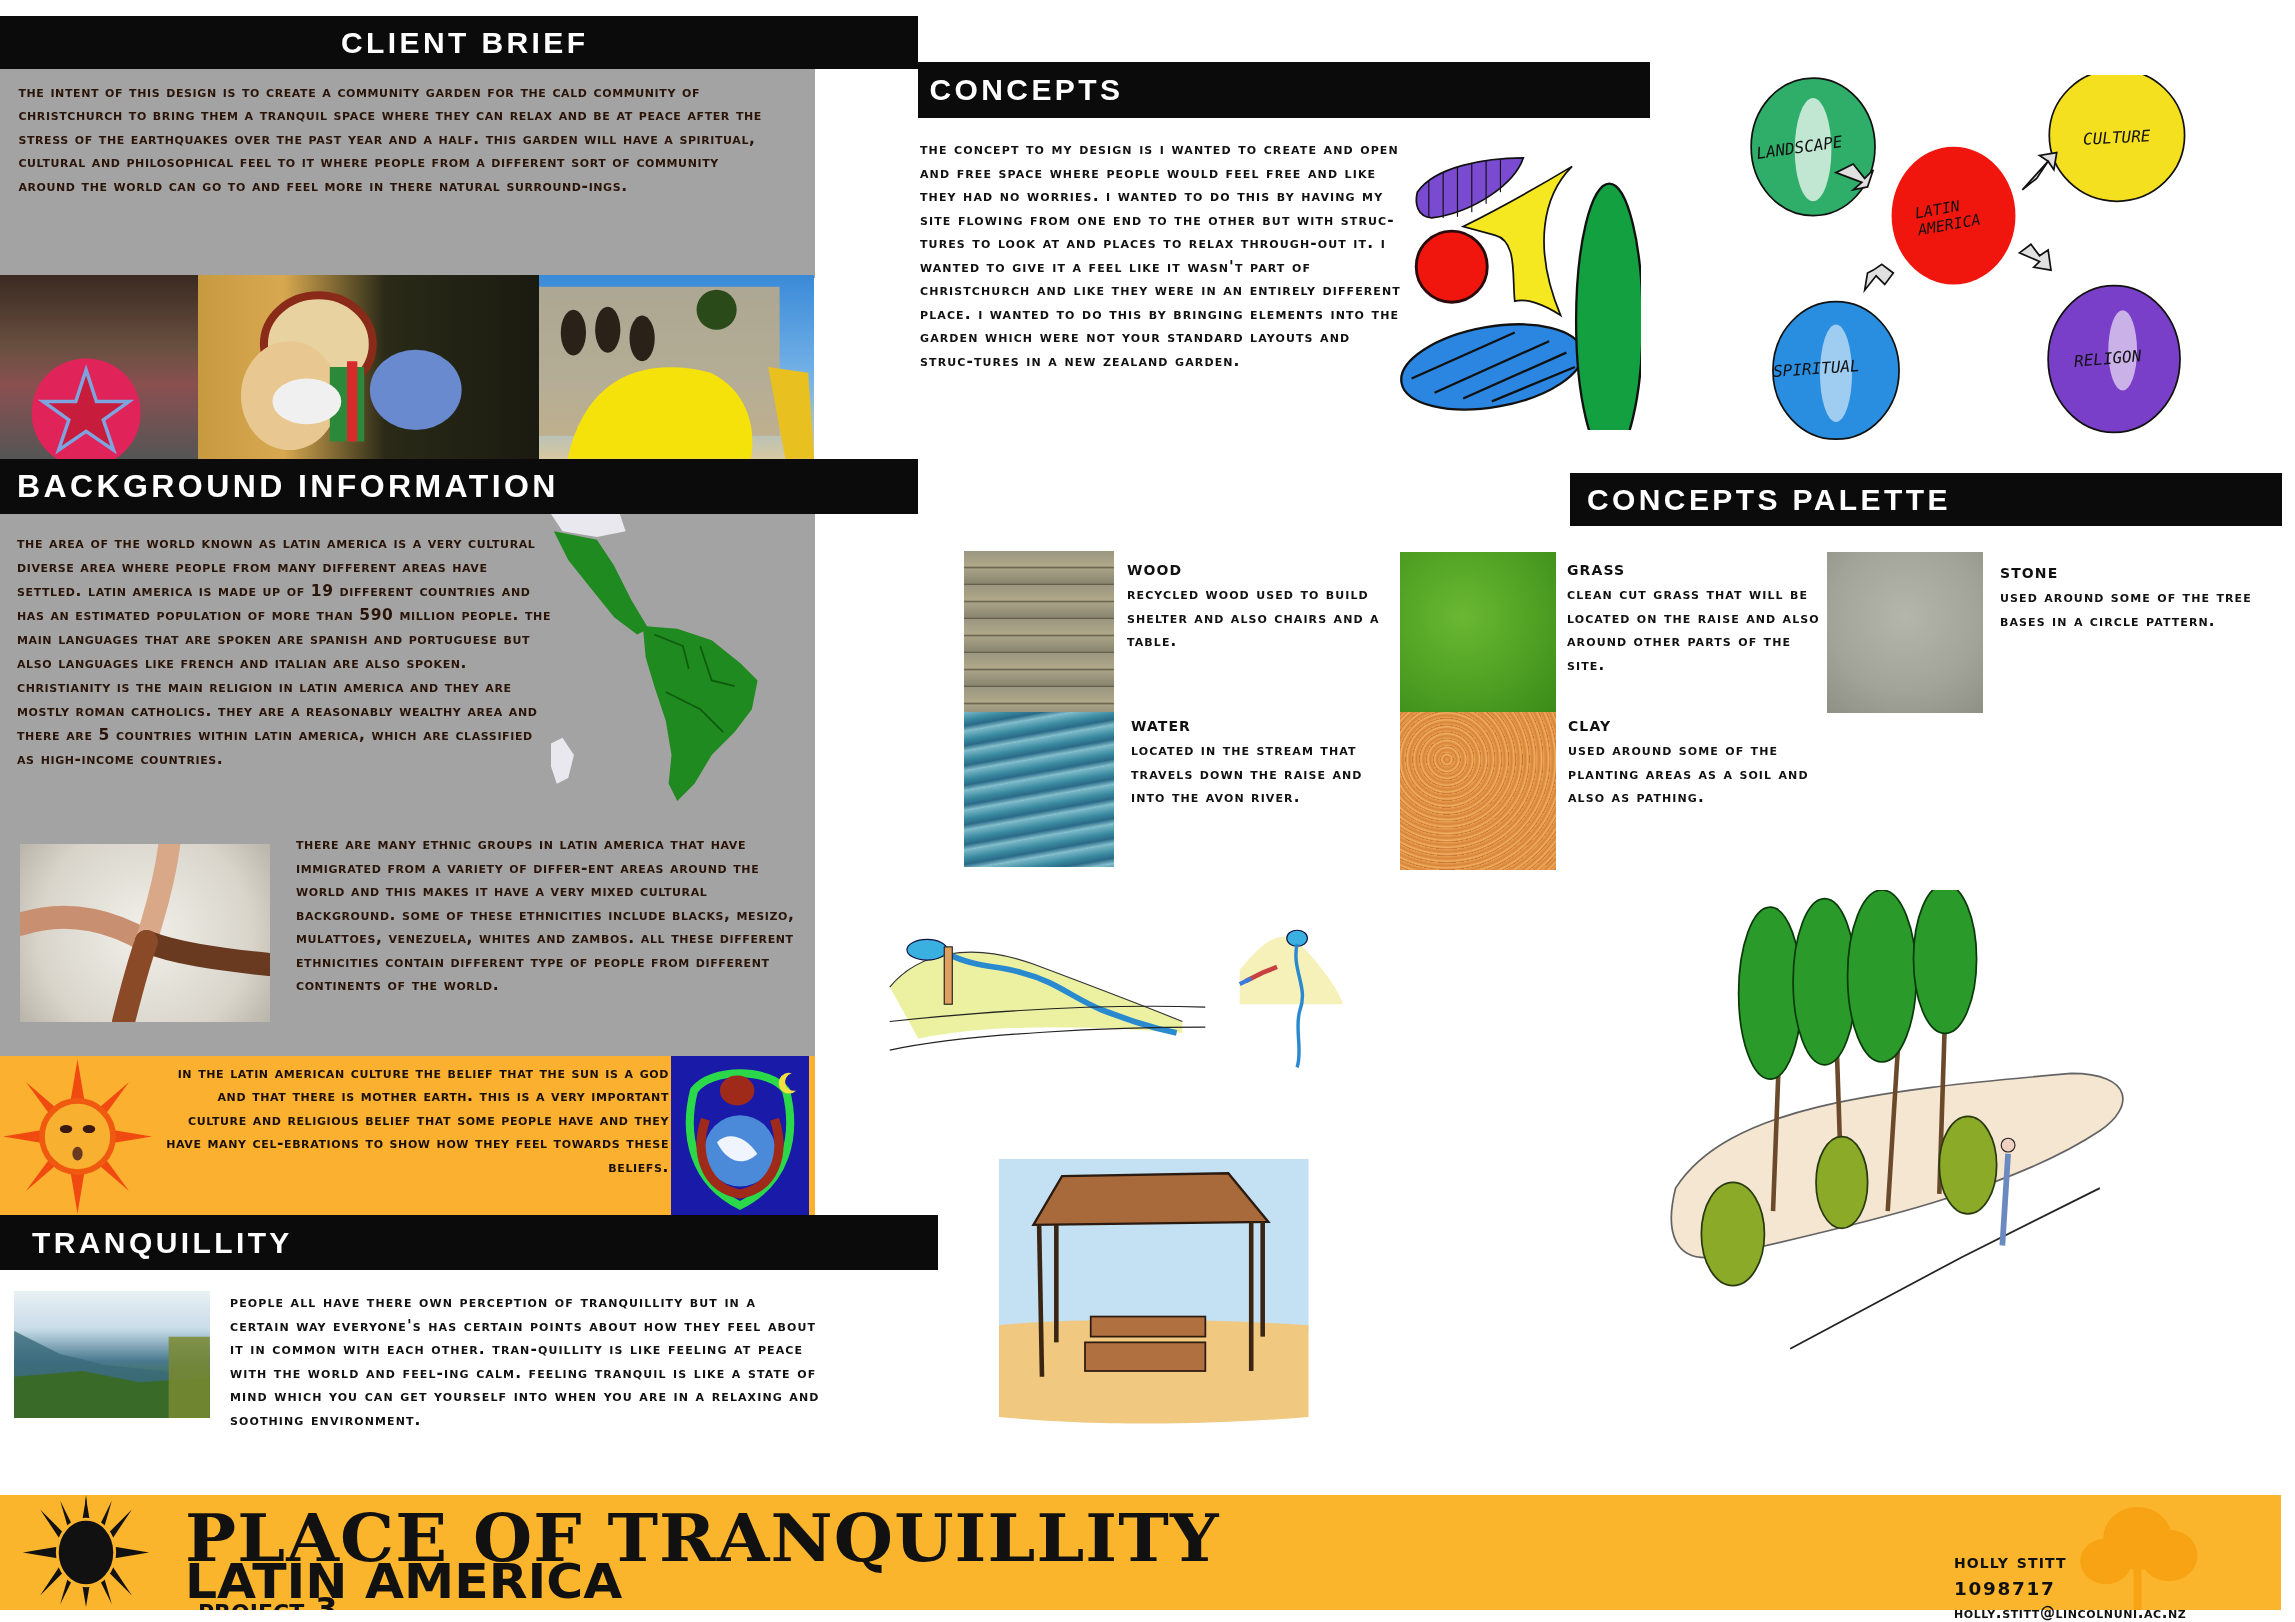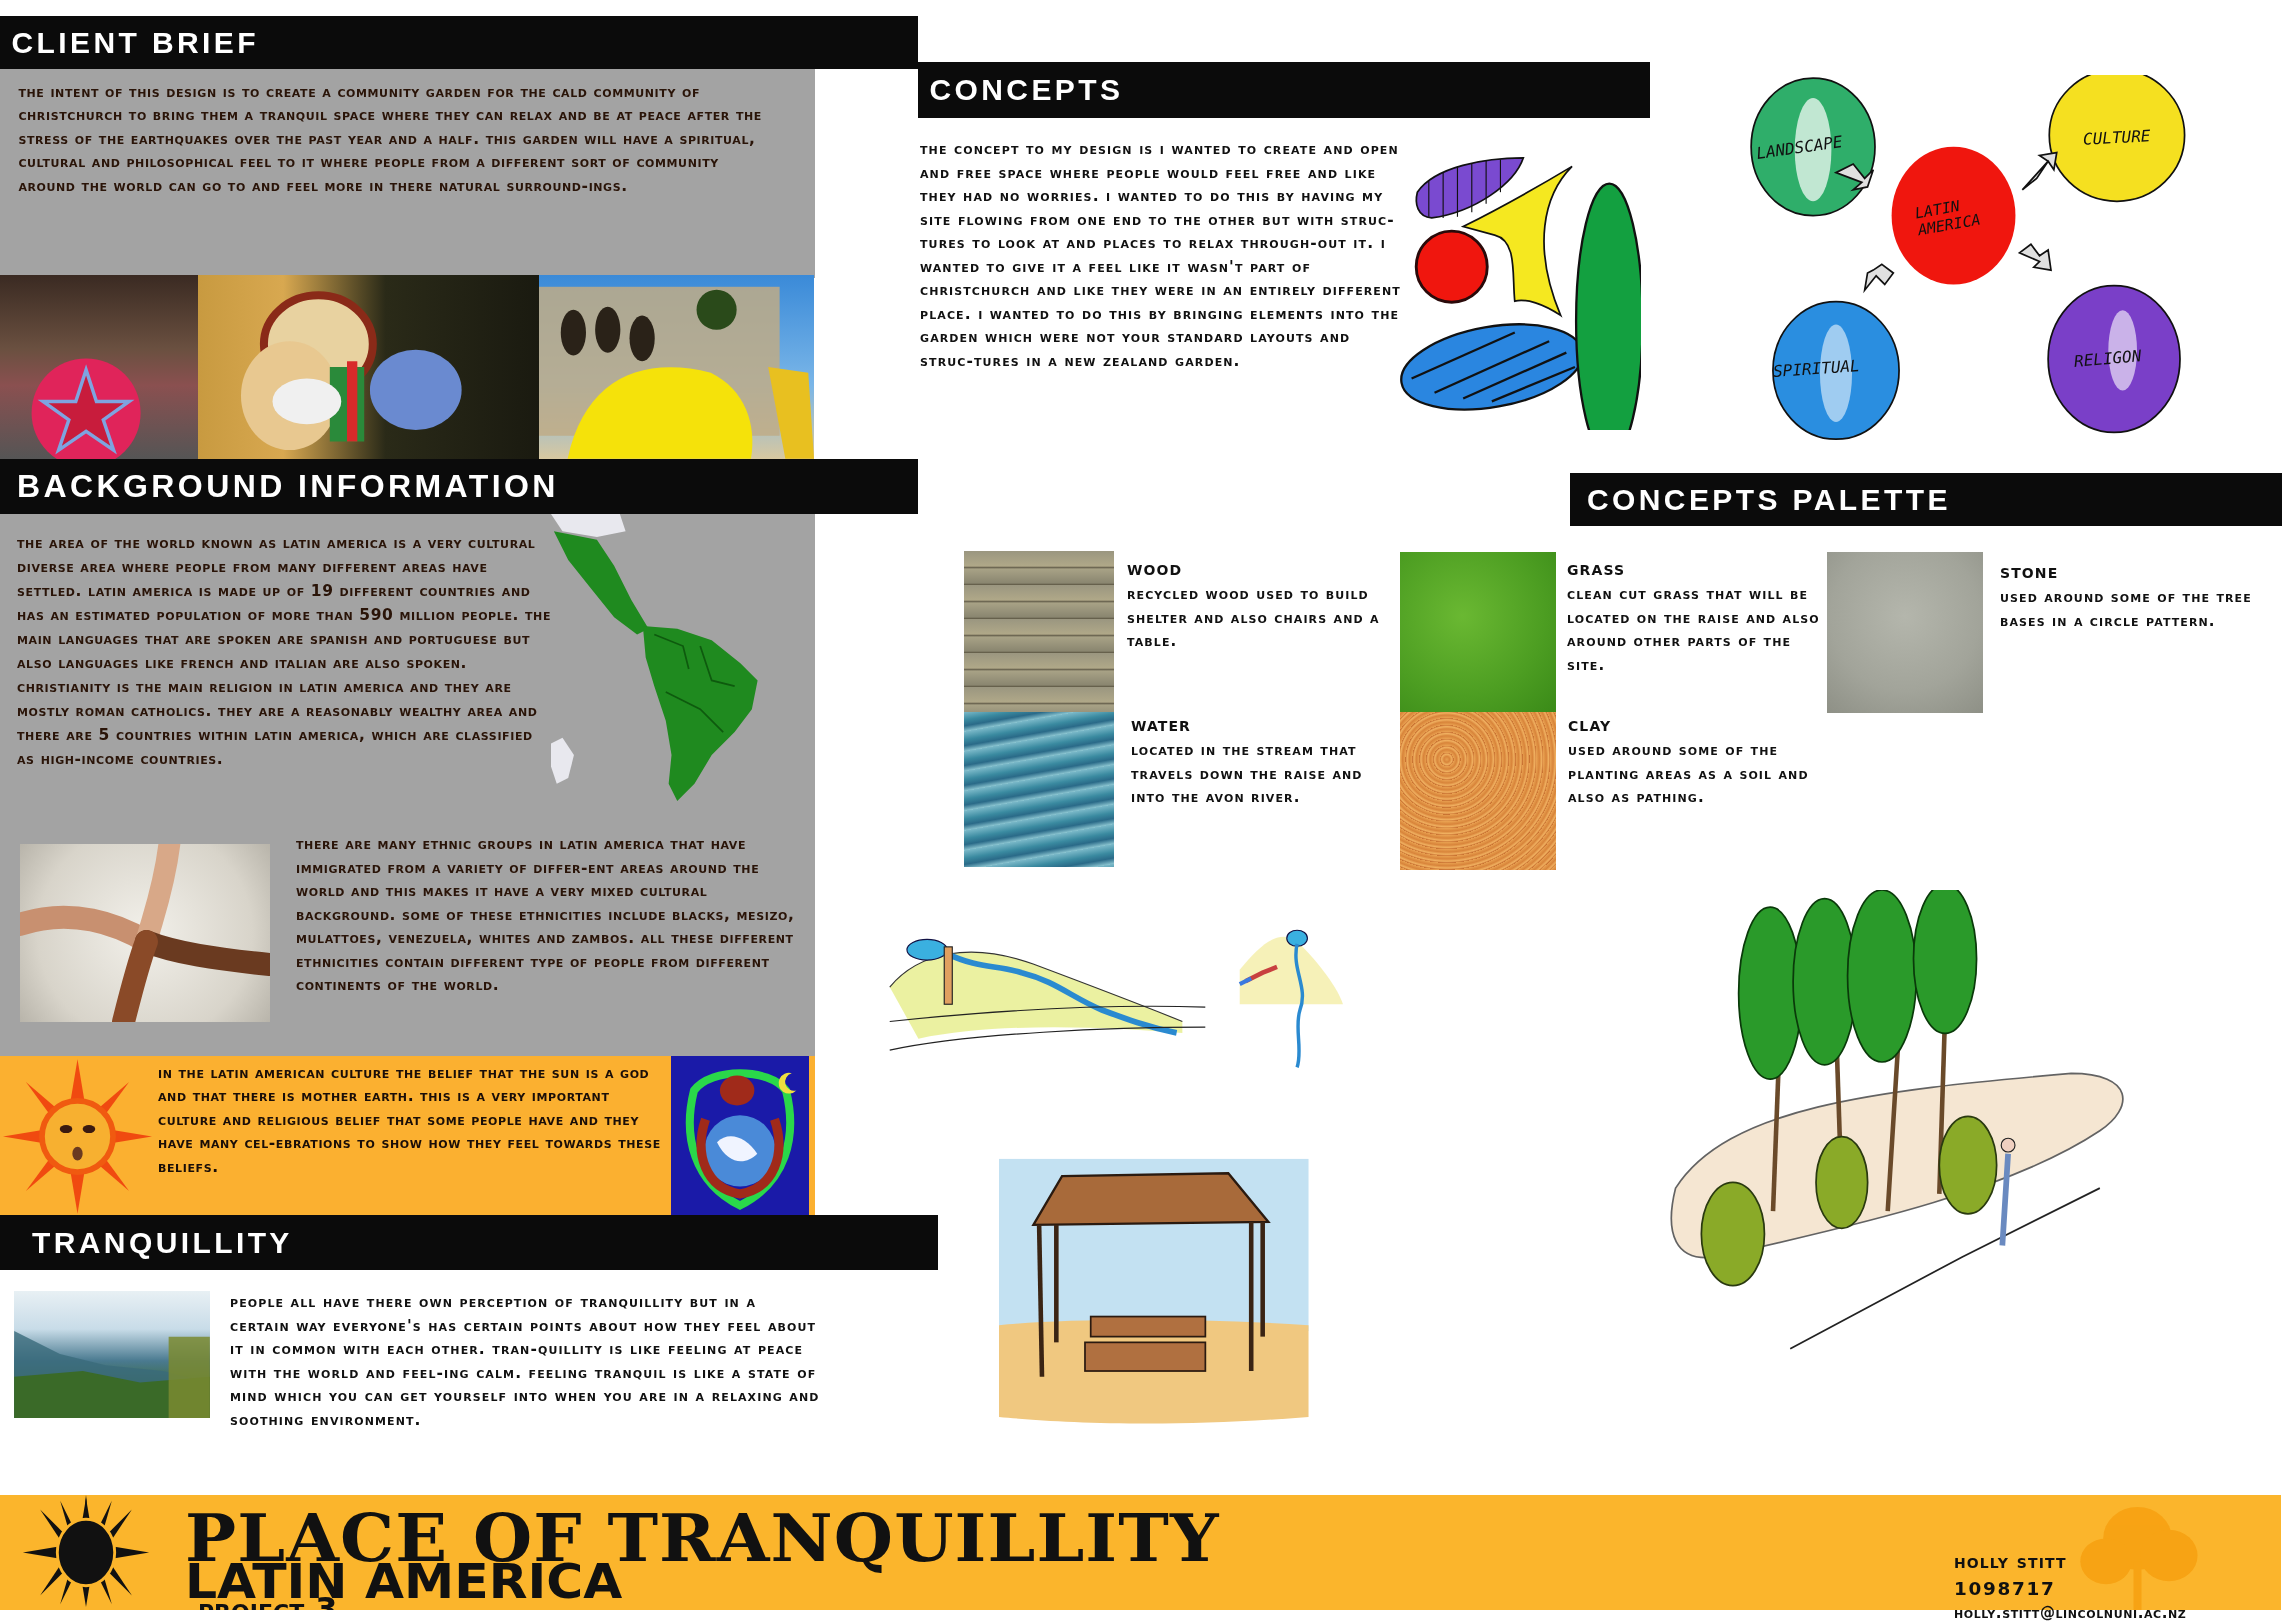--- a/index.html
+++ b/index.html
@@ -15,21 +15,21 @@
   .white-txt { font-family:"DejaVu Sans", sans-serif; font-weight:bold; font-size:15.5px; line-height:23.5px;
                color:#111; letter-spacing:1.1px; }
   .photo { position:absolute; overflow:hidden; }
   .mat-title { font-family:"DejaVu Sans", sans-serif; font-weight:bold; font-size:19.5px; letter-spacing:1.1px; color:#111; }
   .mat-desc { font-family:"DejaVu Sans", sans-serif; font-weight:bold; font-size:15px; line-height:23.5px; letter-spacing:1.1px; color:#111; margin-top:3.4px; }
   .bubble-label { font-family:"DejaVu Sans Mono", monospace; font-size:16px; font-style:italic; color:#111; position:absolute; white-space:nowrap; }
 </style>
 </head>
 <body>
 
-<div class="hdr" style="left:0; top:16px; width:918px; height:53px; padding-left:11.5px; font-size:30px;">
+<div class="hdr" style="left:0; top:16px; width:918px; height:53px; padding-left:11.5px; font-size:30px;justify-content:center;">
   <span>CLIENT BRIEF</span>
 </div>
 <div class="orange" style="left:0; top:69px; width:815px; height:209px;">
   <p class="body-txt sc" style="position:absolute; left:18.4px; top:11.5px; width:746px; margin:0;">The intent of this design is to create a community garden for the CaLD community of Christchurch to bring them a tranquil space where they can relax and be at peace after the stress of the earthquakes over the past year and a half. This garden will have a spiritual, cultural and philosophical feel to it where people from a different sort of community around the world can go to and feel more in there natural surround-ings.</p>
 </div>
 <div class="abs" style="left:0; top:275px; width:815px; height:184px;">
   <div class="photo" style="left:0; top:0; width:198px; height:184px; background:linear-gradient(180deg,#3a2a22 0%,#6a5040 40%,#8a5050 60%,#555 100%);">
     <svg width="198" height="184" viewBox="0 0 345 320">
       <circle cx="150" cy="240" r="95" fill="#e0245a"></circle>
       <polygon points="150,165 168,220 225,220 180,252 198,305 150,272 102,305 120,252 75,220 132,220" fill="#c81c3c" stroke="#7ea4e0" stroke-width="6"></polygon>
@@ -75,21 +75,21 @@
   <div class="photo" style="left:20px; top:330px; width:250px; height:178px; background:radial-gradient(circle at 50% 50%,#f2f0ea 0%,#d8d4ca 70%,#b8b4aa 100%);">
     <svg width="250" height="178" viewBox="0 0 435 310">
       <path d="M0 140 C90 110 170 140 220 170" stroke="#c89070" stroke-width="40" fill="none" stroke-linecap="round"></path>
       <path d="M260 0 C250 80 230 130 220 170" stroke="#d8a888" stroke-width="38" fill="none" stroke-linecap="round"></path>
       <path d="M435 210 C340 200 270 190 220 170" stroke="#6a3a20" stroke-width="40" fill="none" stroke-linecap="round"></path>
       <path d="M180 310 C195 250 205 210 220 170" stroke="#8a4a28" stroke-width="40" fill="none" stroke-linecap="round"></path>
     </svg>
   </div>
   <p class="body-txt sc" style="position:absolute; left:296px; top:319px; width:499px; margin:0;">There are many ethnic groups in Latin America that have immigrated from a variety of differ-ent areas around the world and this makes it have a very mixed cultural background. Some of these ethnicities include Blacks, Mesizo, Mulattoes, Venezuela, Whites and Zambos. All these different ethnicities contain different type of people from different continents of the world.</p>
 </div>
-<div class="abs" style="left:0; top:1056px; width:815px; height:161px; background:#fbb030;">
+<div class="abs" style="left:0; top:1056px; width:815px; height:161px; background:#fbb030;text-align:right;">
   <div class="abs" style="left:2.9px; top:2.9px; width:149px; height:155px;">
     <svg width="149" height="155" viewBox="0 0 260 270">
       <g fill="#f04a10">
         <polygon points="130,0 145,90 115,90"></polygon>
           <polygon points="130,270 145,180 115,180"></polygon>
         <polygon points="0,135 90,120 90,150"></polygon>
           <polygon points="260,135 170,120 170,150"></polygon>
         <polygon points="40,40 110,100 95,115"></polygon>
           <polygon points="220,40 165,115 150,100"></polygon>
         <polygon points="40,230 95,155 110,170"></polygon>

